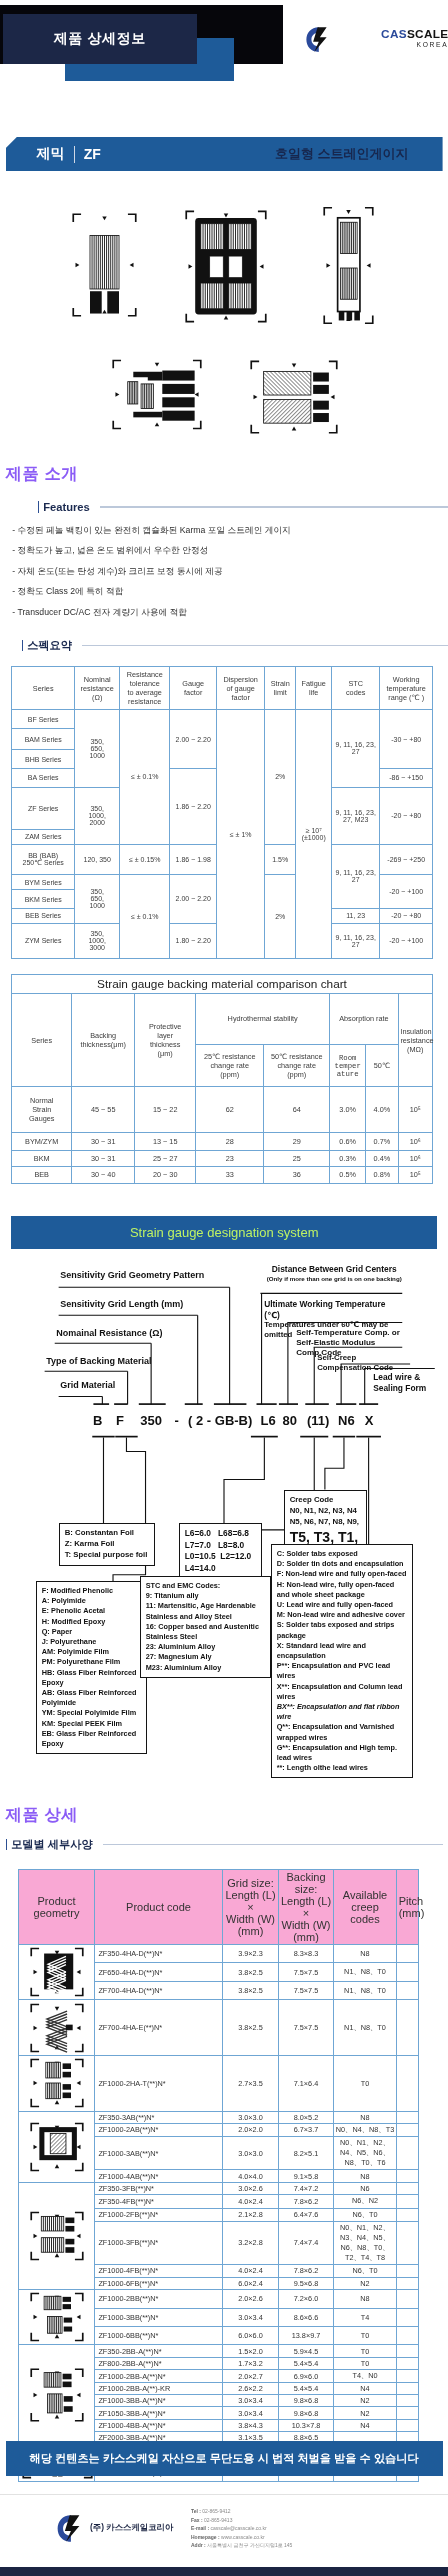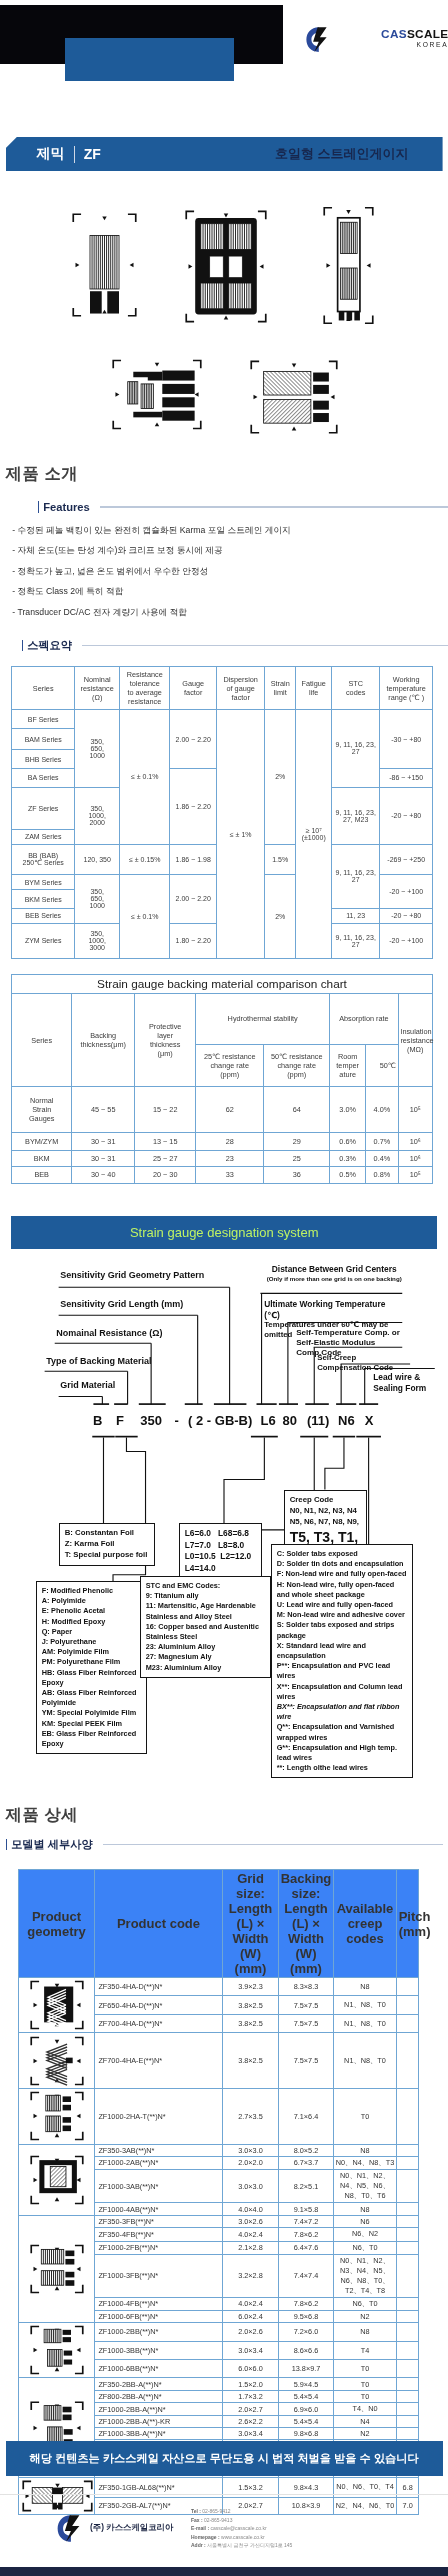--- a/index.html
+++ b/index.html
@@ -19,21 +19,21 @@
   .logo-text .korea{display:block;text-align:right;font-size:6.7px;letter-spacing:1.7px;color:#222;margin-top:1.7px;}
 
   
   .title-bar{left:5.6px;top:137px;width:437px;height:34px;background:#1e5b99;display:flex;align-items:center;clip-path:polygon(11.2px 0,100% 0,100% 100%,0 100%,0 11.2px);}
   .title-bar .brand{color:#fff;font-size:14px;font-weight:bold;margin-left:31px;}
   .title-bar .bar-div{width:1.1px;height:17px;background:#cfd8e6;margin:0 9px;}
   .title-bar .model{color:#fff;font-size:14px;font-weight:bold;}
   .title-bar .type{margin-left:auto;margin-right:34px;color:#17274e;font-size:13px;font-weight:bold;}
 
   
-  .sec-title{font-size:16.3px;font-weight:bold;color:#404040;letter-spacing:0.6px;}
+  .sec-title{font-size:16.3px;font-weight:bold;color:#8b5cf6;letter-spacing:0.6px;}
   .subhead{display:flex;align-items:center;}
   .subhead .tick{width:1.7px;height:11.8px;background:#2c4f92;margin-right:3.9px;}
   .subhead .txt{font-size:11.2px;font-weight:bold;color:#1b2a50;white-space:nowrap;}
   .subhead .rule{flex:1;height:1.1px;background:#bcc8da;margin-left:10px;}
 
   .features-list{list-style:none;margin:0;padding:0;}
   .features-list li{font-size:8.7px;color:#2e2e2e;margin-bottom:8.4px;}
   .features-list li::before{content:"- ";}
 
   
@@ -49,21 +49,21 @@
   
   .desig-bar{left:0;top:0;width:426px;height:32.5px;background:#1e5b99;display:flex;align-items:center;justify-content:center;}
   .desig-bar span{color:#bef264;font-size:13px;}
   .dlabel{position:absolute;font-weight:bold;color:#111;line-height:1.25;}
   .dcode{position:absolute;font-size:13px;font-weight:bold;color:#111;text-align:center;}
   .dbox{position:absolute;background:#fff;border:1.1px solid #141414;padding:3.9px 4.5px;font-weight:bold;color:#111;z-index:3;}
   .dbox .bl{font-size:7.3px;line-height:1.4;}
   .dbox.pre .bl{white-space:pre;font-size:8.4px;}
 
   
-  .det-table th{background:#3b82f6;font-size:13px;font-weight:bold;color:#333;}
+  .det-table th{background:#f9a8d4;font-size:11px;font-weight:normal;color:#333;}
   .det-table td{font-size:7.3px;color:#333;}
   .det-table td.code{text-align:left;padding-left:3.4px;white-space:nowrap;}
   .det-table th,.det-table td{border:0.6px solid #7ab1d8;}
   .det-table{border:1.1px solid #7ab1d8;}
 
   
   .notice{left:5.6px;top:2441px;width:437px;height:35px;background:#1e5b99;display:flex;align-items:center;justify-content:center;}
   .notice span{color:#fff;font-size:11.2px;font-weight:bold;}
   .footer{left:0;top:2494px;width:448px;height:73px;border-top:0.6px solid #e2e2e2;}
   .footer-company{position:absolute;left:90px;top:27px;font-size:8.4px;font-weight:bold;color:#1b2442;}
@@ -84,20 +84,23 @@
     <span>
       <svg width="25" height="27" viewBox="0 0 44 48">
         <path d="M26 2 C12 2 4 12 4 24 C4 36 12 46 26 46 L26 36 C18 36 13 31 13 24 C13 17 18 12 26 12 Z" fill="#2b4a9b"></path>
         <path d="M24 2 L40 2 L28 20 L40 20 L18 46 L26 28 L16 28 Z" fill="#111"></path>
       </svg>
     </span>
     <span class="logo-text">
       <span class="l1"><span class="cas">CAS</span><span class="scale">SCALE</span></span>
       <span class="korea">KOREA</span>
     </span>
+  </div>
+  <div class="abs hdr-navy">
+    <span>제품 상세정보</span>
   </div>
 
   <div class="abs title-bar">
     <span class="brand">제믹</span>
     <span class="bar-div"></span>
     <span class="model">ZF</span>
     <span class="type">호일형 스트레인게이지</span>
   </div>
 
   <div class="abs" style="left:71px;top:212px;" id="hero1">
@@ -263,22 +266,22 @@
     </div>
 
   <div class="abs sec-title" style="left:5.6px;top:463px;">제품 소개</div>
   <div class="abs subhead" style="left:5.6px;top:501px;width:437px;padding-left:32px;">
     <span class="tick"></span>
     <span class="txt">Features</span>
     <span class="rule"></span>
   </div>
   <ul class="abs features-list" style="left:12.3px;top:525px;width:426px;" id="features-list">
       <li>수정된 페놀 백킹이 있는 완전히 캡슐화된 Karma 포일 스트레인 게이지</li>
+      <li>정확도가 높고, 넓은 온도 범위에서 우수한 안정성</li>
       <li>자체 온도(또는 탄성 계수)와 크리프 보정 동시에 제공</li>
-      <li>정확도가 높고, 넓은 온도 범위에서 우수한 안정성</li>
       <li>정확도 Class 2에 특히 적합</li>
       <li>Transducer DC/AC 전자 계량기 사용에 적합</li>
     </ul>
 
   <div class="abs subhead" style="left:5.6px;top:638px;width:437px;padding-left:16px;">
     <span class="tick"></span>
     <span class="txt">스펙요약</span>
     <span class="rule"></span>
   </div>
   <table class="abs blue spec-table" style="left:11.2px;top:666px;width:420px;">
@@ -429,24 +432,24 @@
 resistance
 (MΩ)</th>
         </tr>
         <tr>
           <th style="height: 39px;">25℃ resistance
 change rate
 (ppm)</th>
           <th style="height: 39px;">50℃ resistance
 change rate
 (ppm)</th>
-          <th style="height: 39px;">Room
+          <th style="height: 39px; font-family: Liberation Mono, monospace;">Room
 temper
 ature</th>
-          <th style="height: 39px; text-align: right;">50℃</th>
+          <th style="height: 39px;">50℃</th>
         </tr>
       </thead>
     <tbody id="back-body">
         <tr style="height: 46px;">
           <td>Normal
 Strain
 Gauges</td>
           <td>45 ~ 55</td>
           <td>15 ~ 22</td>
           <td>62</td>

